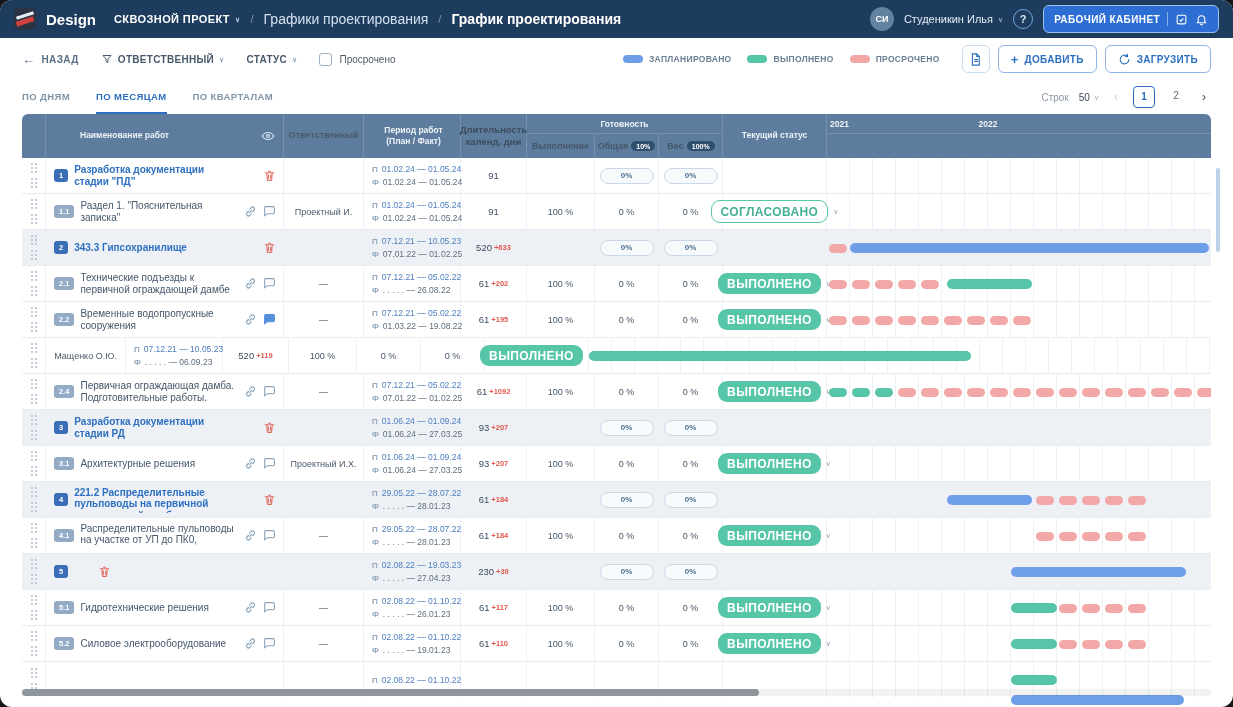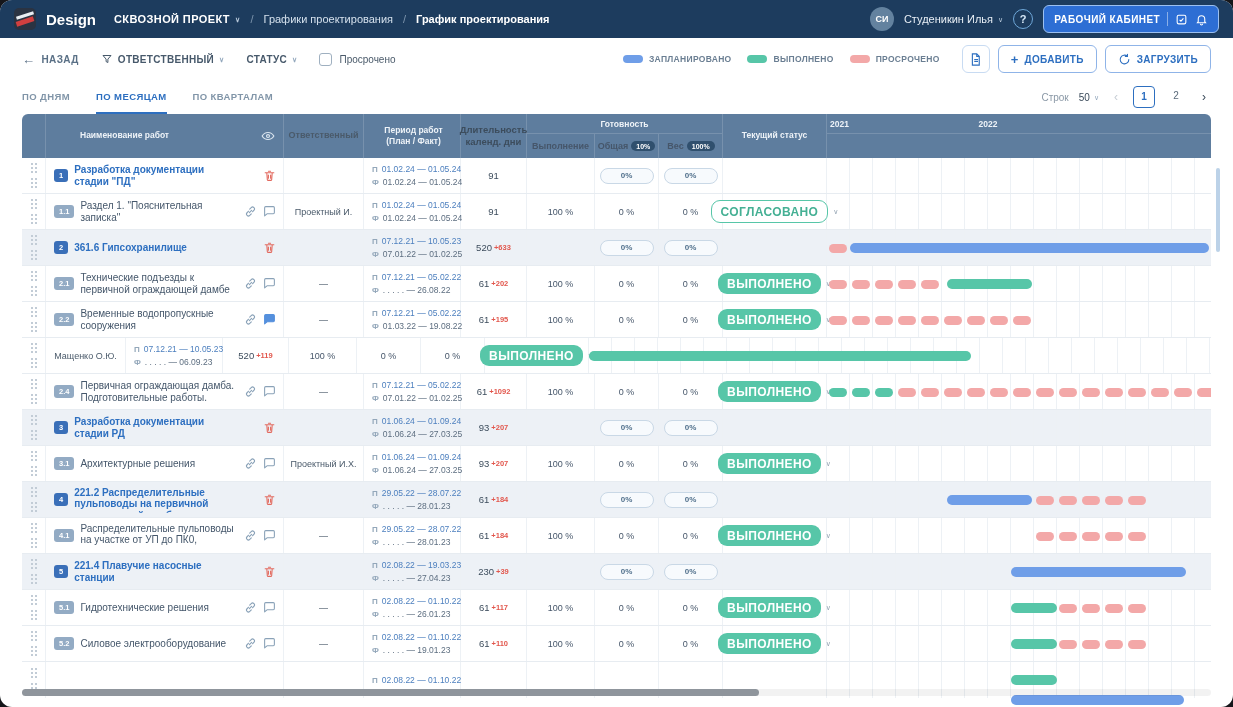--- a/index.html
+++ b/index.html
@@ -10,21 +10,21 @@
   .topbar{height:38px;background:#1d3c5e;display:flex;align-items:center;justify-content:space-between;padding:0 14px;flex:0 0 auto}
   .tb-l,.tb-r{display:flex;align-items:center;gap:10px}
   .logo{width:22px;height:22px;border-radius:5px;background:#2a3342;position:relative;overflow:hidden}
   .logo-z{position:absolute;left:2px;right:2px;top:11px;height:5px;background:#d23f3f;transform:rotate(-18deg)}
   .logo-z2{position:absolute;left:2px;right:2px;top:6px;height:3px;background:#e8edf2;transform:rotate(-18deg)}
   .appname{color:#fff;font-size:15px;font-weight:700;margin-right:8px}
   .proj{color:#fff;font-size:11px;font-weight:700;letter-spacing:.4px;display:flex;align-items:center;gap:5px;cursor:pointer}
   .chev{font-size:7px;color:#93a8bd;line-height:1}
   .chev.w{color:#b9cadb}
   .crumb-sep{color:#7d95ad;font-size:11px}
-  .crumb{color:#d4e0ec;font-size:11px}
+  .crumb{color:#d4e0ec;font-size:14px}
   .crumb.last{color:#fff;font-weight:700}
   .avatar{width:24px;height:24px;border-radius:50%;background:#63829f;color:#fff;font-size:9px;font-weight:700;display:flex;align-items:center;justify-content:center}
   .uname{color:#e8eff6;font-size:11px;display:flex;align-items:center;gap:5px;cursor:pointer}
   .help{width:20px;height:20px;border-radius:50%;border:1.4px solid #6ea7d8;color:#d8e9f8;font-size:11px;font-weight:700;display:flex;align-items:center;justify-content:center;cursor:pointer}
   .wsbtn{display:flex;align-items:center;gap:7px;background:#2d6ed4;border:1px solid #9cc0f0;border-radius:6px;color:#fff;font-size:10px;font-weight:700;letter-spacing:.4px;padding:6px 10px;cursor:pointer;font-family:inherit}
   .ws-div{width:1px;height:14px;background:rgba(255,255,255,.45)}
   .wsbtn svg{width:13px;height:13px}
 
   
   .toolbar{height:42px;display:flex;align-items:center;justify-content:space-between;padding:0 22px;flex:0 0 auto;background:#fff}
@@ -382,21 +382,21 @@
           </div>
     <div class="c-gantt"></div>
   </div>
         <div class="trow shaded">
     <div class="c-handle">
             <span class="dots"></span>
             <span class="dots"></span>
           </div>
     <div class="c-name">
             <span class="badge b-parent">2</span>
-            <span class="nm nm-parent">361.6 Гипсохранилище</span>
+            <span class="nm nm-parent">343.3 Гипсохранилище</span>
             <span class="nicons">
               <svg class="ic" viewBox="0 0 24 24" fill="none" stroke="#e26a5f" stroke-width="2" stroke-linecap="round" stroke-linejoin="round">
                 <path d="M4 7h16M10 4h4M7 7l1 13a1 1 0 0 0 1 1h6a1 1 0 0 0 1-1l1-13M10 11v6M14 11v6"></path>
               </svg>
             </span>
           </div>
     <div class="c-resp"></div>
     <div class="c-period">
             <div class="pline">
               <span class="pp">П</span>
@@ -759,21 +759,20 @@
             <div class="gdash" style="left:301px;background:#f3a8a8"></div>
           </div>
   </div>
         <div class="trow shaded">
     <div class="c-handle">
             <span class="dots"></span>
             <span class="dots"></span>
           </div>
     <div class="c-name">
             <span class="badge b-parent">5</span>
-            <span class="nm nm-parent">221.4 Плавучие насосные станции</span>
             <span class="nicons">
               <svg class="ic" viewBox="0 0 24 24" fill="none" stroke="#e26a5f" stroke-width="2" stroke-linecap="round" stroke-linejoin="round">
                 <path d="M4 7h16M10 4h4M7 7l1 13a1 1 0 0 0 1 1h6a1 1 0 0 0 1-1l1-13M10 11v6M14 11v6"></path>
               </svg>
             </span>
           </div>
     <div class="c-resp"></div>
     <div class="c-period">
             <div class="pline">
               <span class="pp">П</span>

